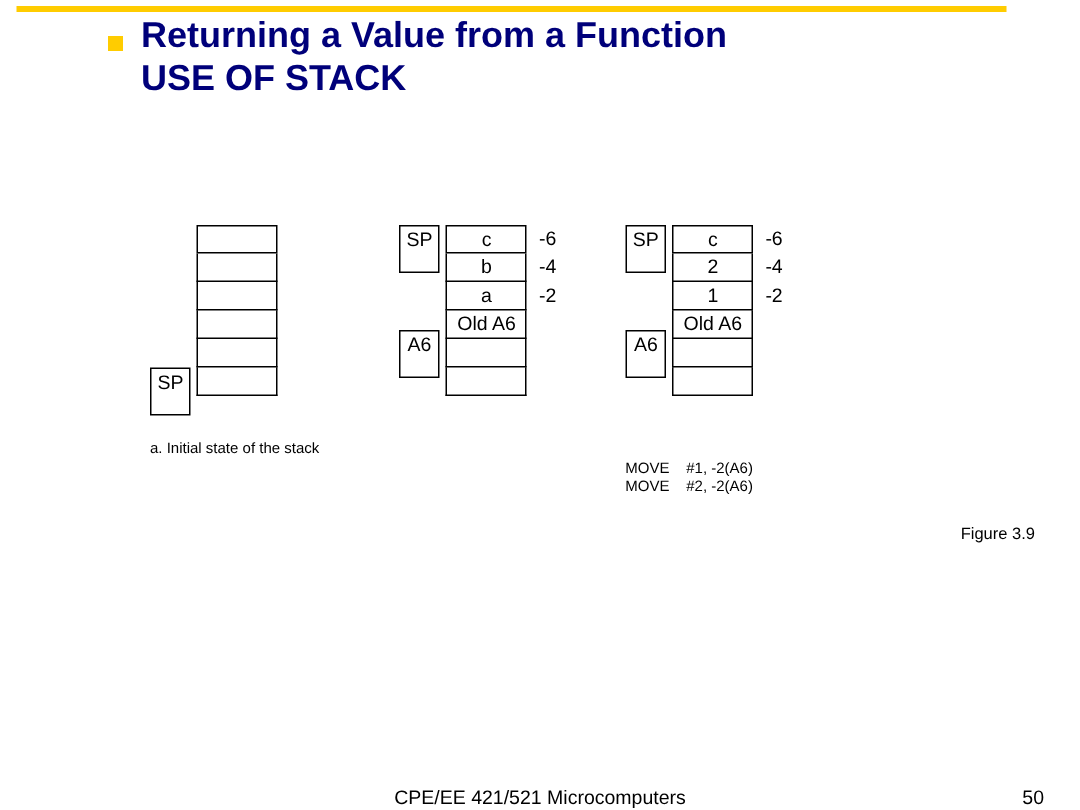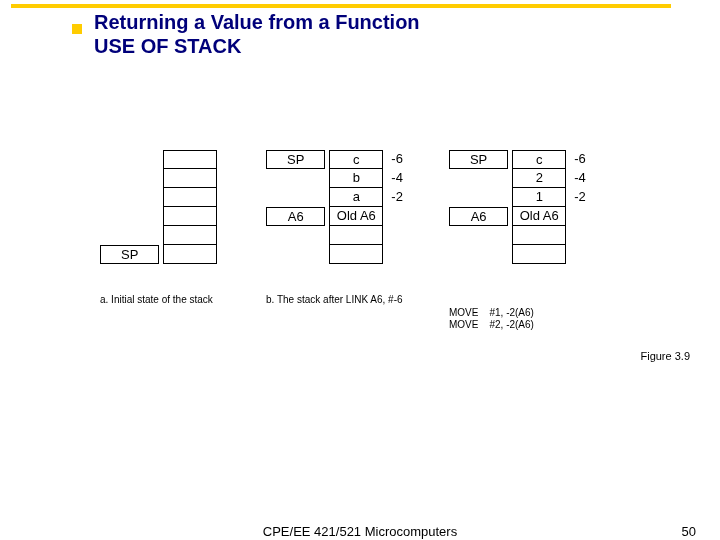--- a/index.html
+++ b/index.html
@@ -16,21 +16,21 @@
     top: 4px;
     left: 11px;
     width: 660px;
     height: 4px;
     background: #ffcc00;
   }
   .title {
     position: absolute;
     top: 10px;
     left: 94px;
-    font-size: 20px;
+    font-size: 24px;
     font-weight: bold;
     color: #00007a;
     line-height: 1.2;
   }
   .bullet-sq {
     position: absolute;
     top: 24px;
     left: 72px;
     width: 10px;
     height: 10px;
@@ -52,23 +52,23 @@
     display: flex;
     height: 130px;
   }
   .labels-left {
     display: flex;
     flex-direction: column;
     padding-right: 4px;
   }
   .ptr-box {
     border: 1px solid #000;
-    padding: 0 20px;
-    font-size: 13px;
-    height: 19px;
+    padding: 0 4px;
+    font-size: 13px;
+    height: 32px;
     line-height: 18px;
     text-align: center;
     min-width: 26px;
   }
   .spacer-row { height: 19px; }
   .stack-cells {
     display: flex;
     flex-direction: column;
     width: 54px;
   }
@@ -170,21 +170,20 @@
         <div class="cell">Old A6</div>
         <div class="cell"></div>
         <div class="cell"></div>
       </div>
       <div class="offsets">
         <div class="off">-6</div>
         <div class="off">-4</div>
         <div class="off">-2</div>
       </div>
     </div>
-    <div class="caption">b. The stack after LINK A6, #-6</div>
   </div>
 
   <div class="col">
     <div class="stack-area">
       <div class="labels-left">
         <div class="ptr-box">SP</div>
         <div class="spacer-row"></div>
         <div class="spacer-row"></div>
         <div class="ptr-box">A6</div>
       </div>

